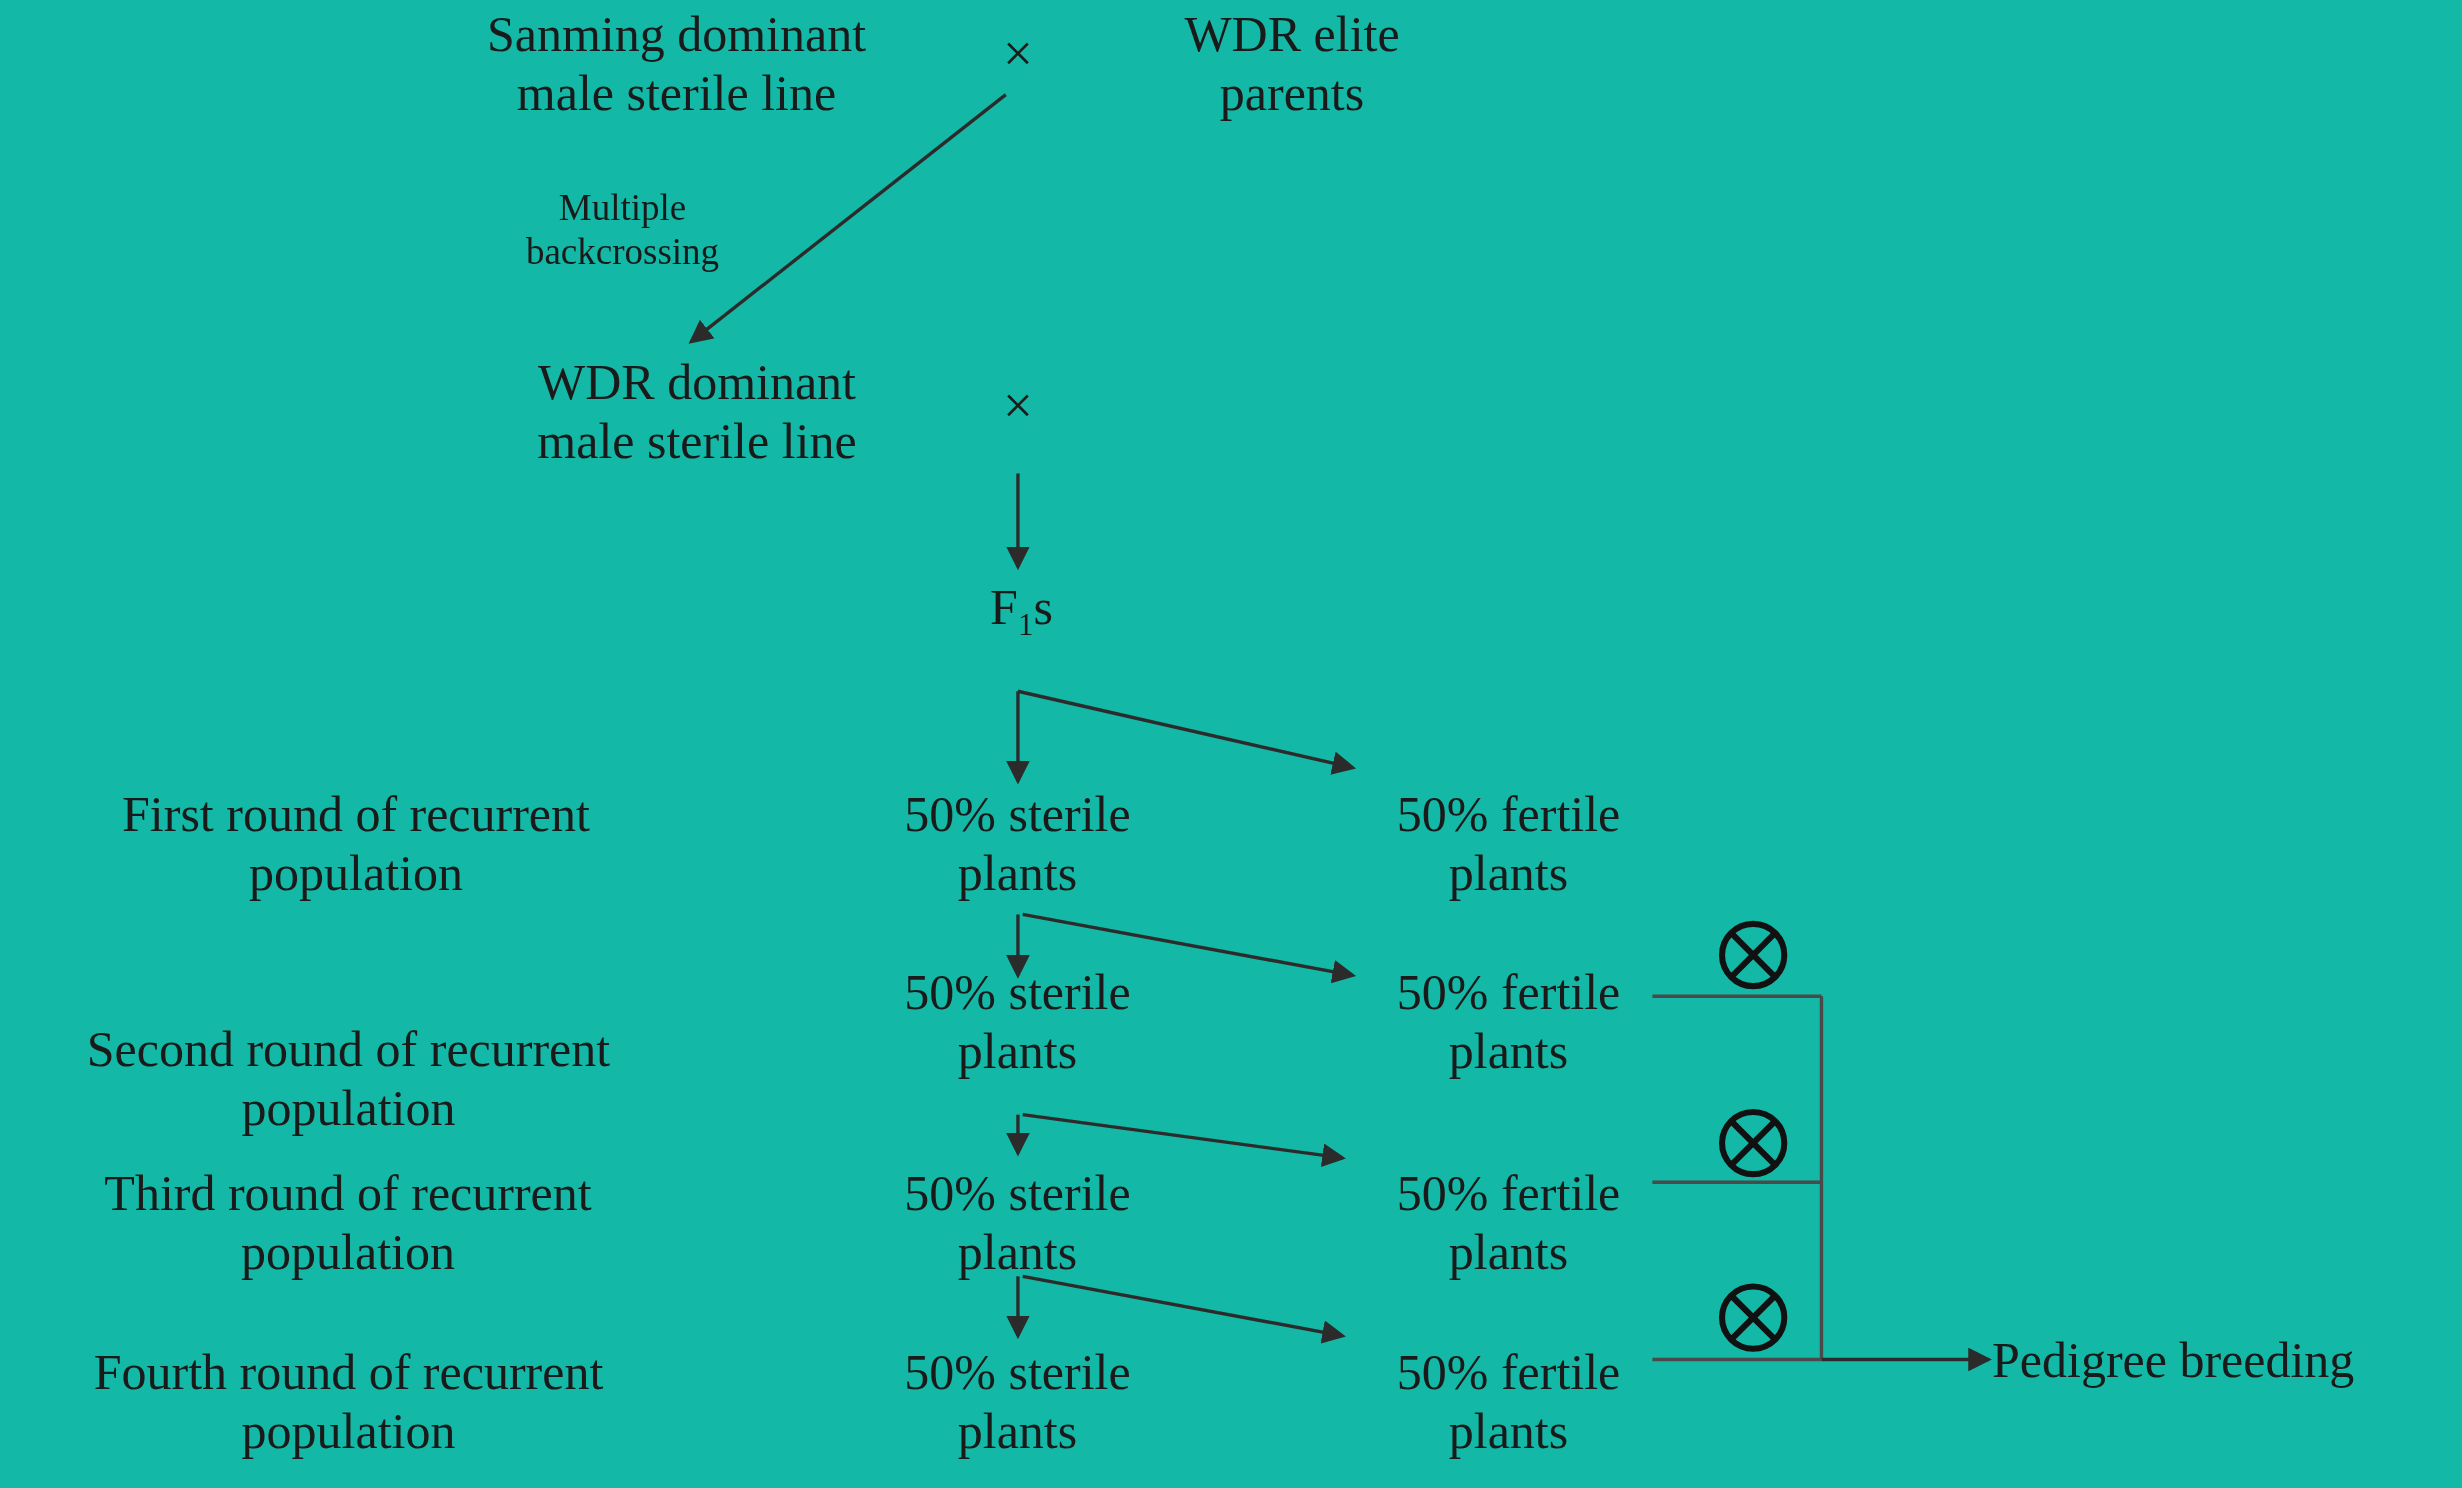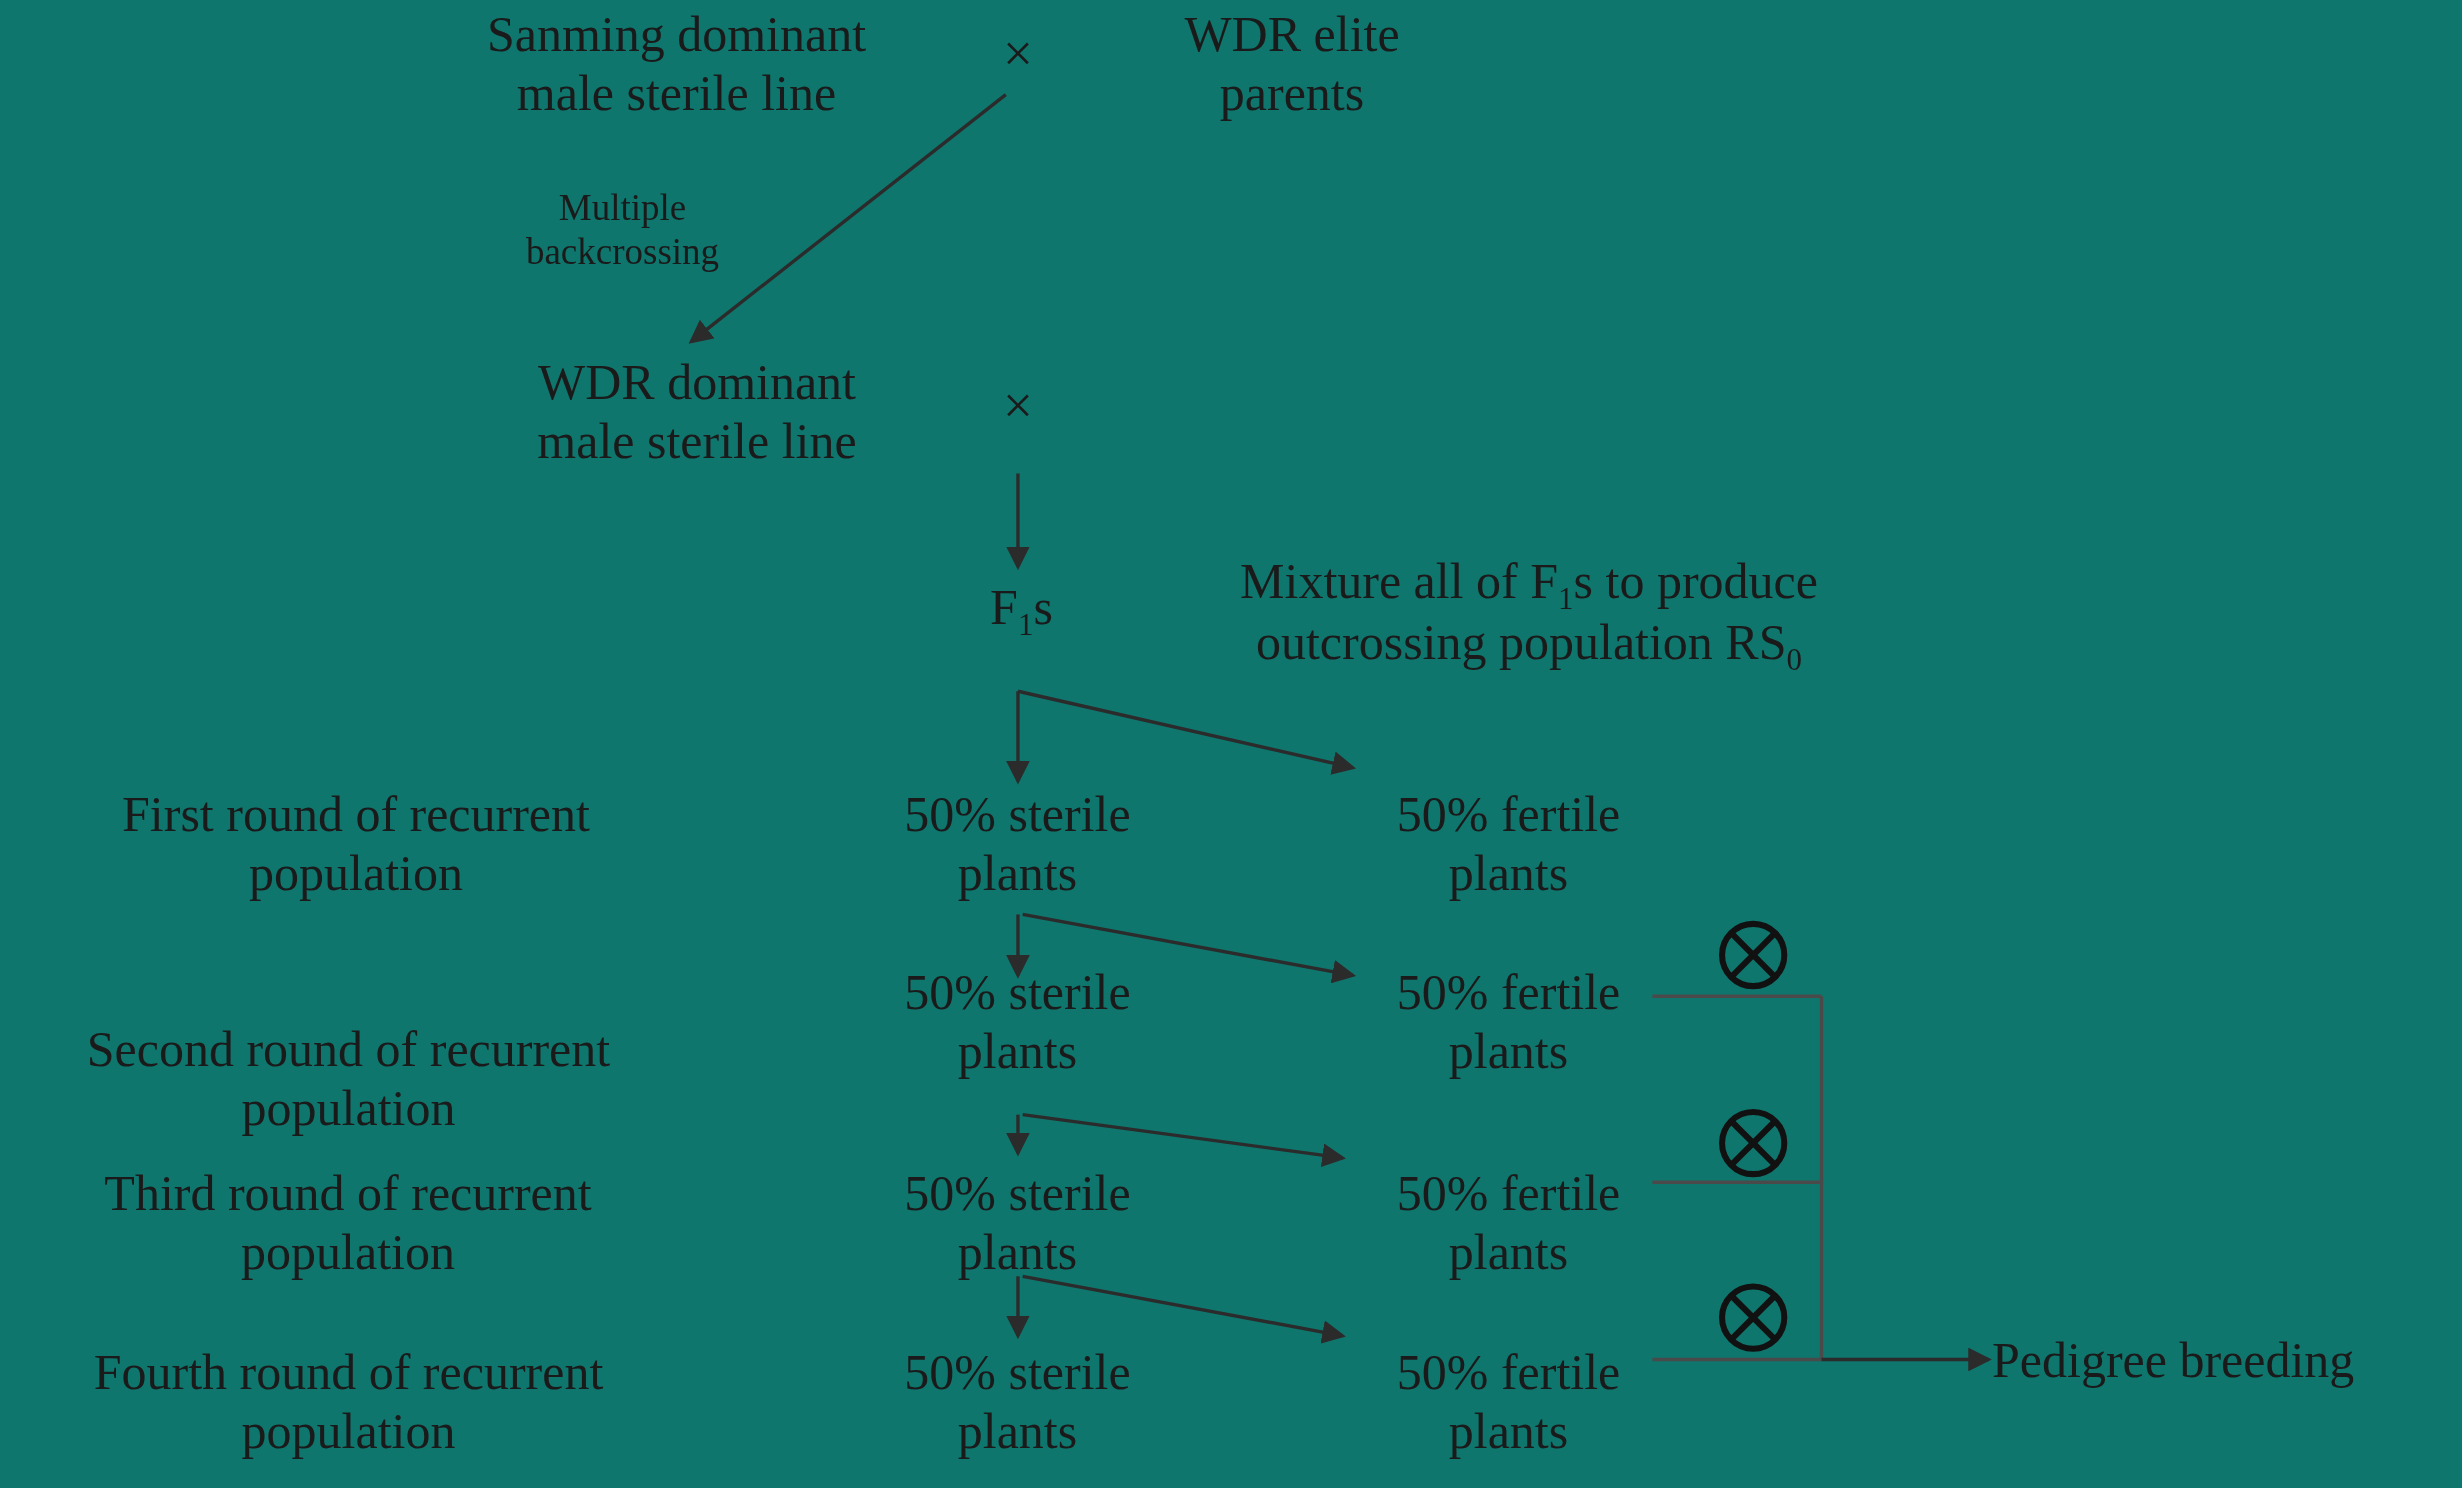--- a/index.html
+++ b/index.html
@@ -4,21 +4,21 @@
 <style>
   html, body {
     margin: 0;
     padding: 0;
     background: #ffffff;
   }
   #stage {
     position: relative;
     width: 2462px;
     height: 1488px;
-    background: #0f766e;
+    background: #14b8a6;
     overflow: hidden;
     font-family: "Liberation Serif", "DejaVu Serif", serif;
     color: #1a1a1a;
   }
   .node {
     position: absolute;
     text-align: center;
     line-height: 1.18;
     color: #1a1a1a;
     white-space: pre-line;
@@ -104,21 +104,20 @@
 parents</div>
 
   <div class="node t-big" style="left:433px; top:353px; width:528px;">WDR dominant
 male sterile line</div>
 
   <div class="node cross-sym" style="left:984px; top:379px; width:68px;">×</div>
 
 
   <div class="node t-big" style="left:954px; top:578px; width:135px;"><span>F</span><span class="sub">1</span><span>s</span></div>
 
-  <div class="node t-big" style="left:1150px; top:551px; width:758px; line-height:1.22;"><span>Mixture all of F</span><span class="sub">1</span><span>s to produce</span><br><span>outcrossing population RS</span><span class="sub">0</span></div>
 
   <div class="node t-big" style="left:28px; top:785px; width:656px;">First round of recurrent
 population</div>
 
   <div class="node t-big" style="left:13.5px; top:976px; width:670px;margin-top:44px;">Second round of recurrent
 population</div>
 
   <div class="node t-big" style="left:20px; top:1164px; width:656px;">Third round of recurrent
 population</div>
 

